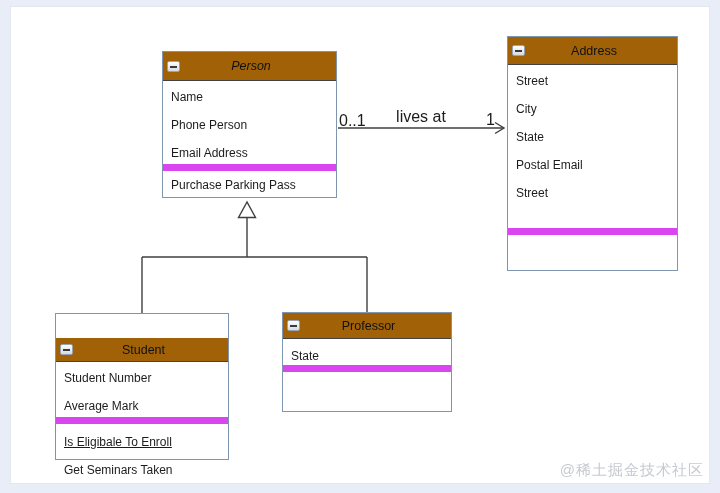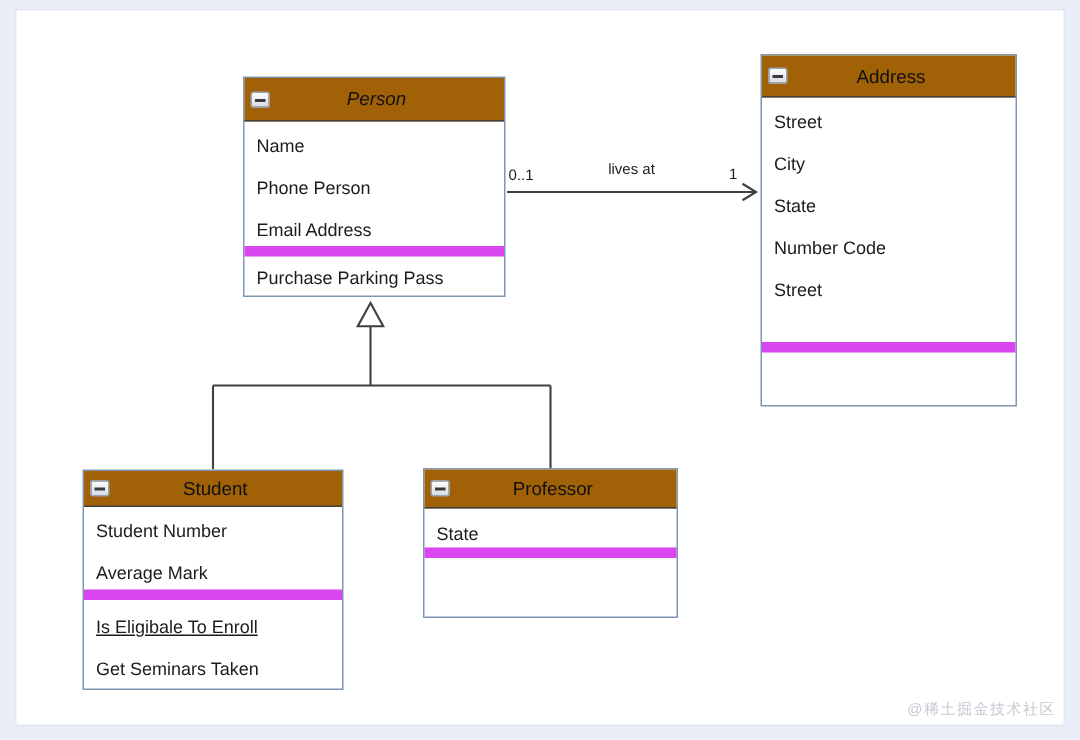--- a/index.html
+++ b/index.html
@@ -45,28 +45,28 @@
   .section{
     box-sizing:border-box;padding:2px 0 0 0;overflow:hidden;
   }
   .section.attrs{border-bottom:7px solid #d946ef;}
   .row{
     height:28px;line-height:28px;padding-left:8px;white-space:nowrap;
   }
   .row.underline span{text-decoration:underline;}
 
   .edge-label{
-    position:absolute;font-size:10px;color:#1c1c1c;background:transparent;
+    position:absolute;font-size:16px;color:#1c1c1c;background:transparent;
     white-space:nowrap;
   }
   #svg-edges{position:absolute;left:0;top:0;width:720px;height:493px;pointer-events:none;}
 
   #watermark{
     position:absolute;right:16px;bottom:13px;
-    font-size:10px;color:#c6c9d1;letter-spacing:1px;
+    font-size:15px;color:#c6c9d1;letter-spacing:1px;
   }
 </style>
 </head>
 <body>
 
 <div id="canvas-frame"></div>
 
 <div id="diagram">
 
   <svg id="svg-edges" viewBox="0 0 720 493">
@@ -106,29 +106,29 @@
 
   <div class="class-box" style="left:507px;top:36px;width:171px;height:235px;">
     <div class="class-header" style="height:28px;">
       <span class="collapse-icon"></span>
       <span class="class-title">Address</span>
     </div>
     <div class="section attrs" style="height:170px;">
       <div class="row"><span>Street</span></div>
       <div class="row"><span>City</span></div>
       <div class="row"><span>State</span></div>
-      <div class="row"><span>Number Code</span></div>
+      <div class="row"><span>Postal Email</span></div>
       <div class="row"><span>Street</span></div>
     </div>
     <div class="section" style="height:59px;">
     </div>
   </div>
 
   <div class="class-box" style="left:55px;top:313px;width:174px;height:147px;">
-    <div class="class-header" style="height:24px;">
+    <div class="class-header" style="height:24px;margin-top:24px;">
       <span class="collapse-icon"></span>
       <span class="class-title">Student</span>
     </div>
     <div class="section attrs" style="height:62px;">
       <div class="row"><span>Student Number</span></div>
       <div class="row"><span>Average Mark</span></div>
     </div>
     <div class="section" style="height:58px;padding-top:4px;">
       <div class="row underline"><span>Is Eligibale To Enroll</span></div>
       <div class="row"><span>Get Seminars Taken</span></div>

